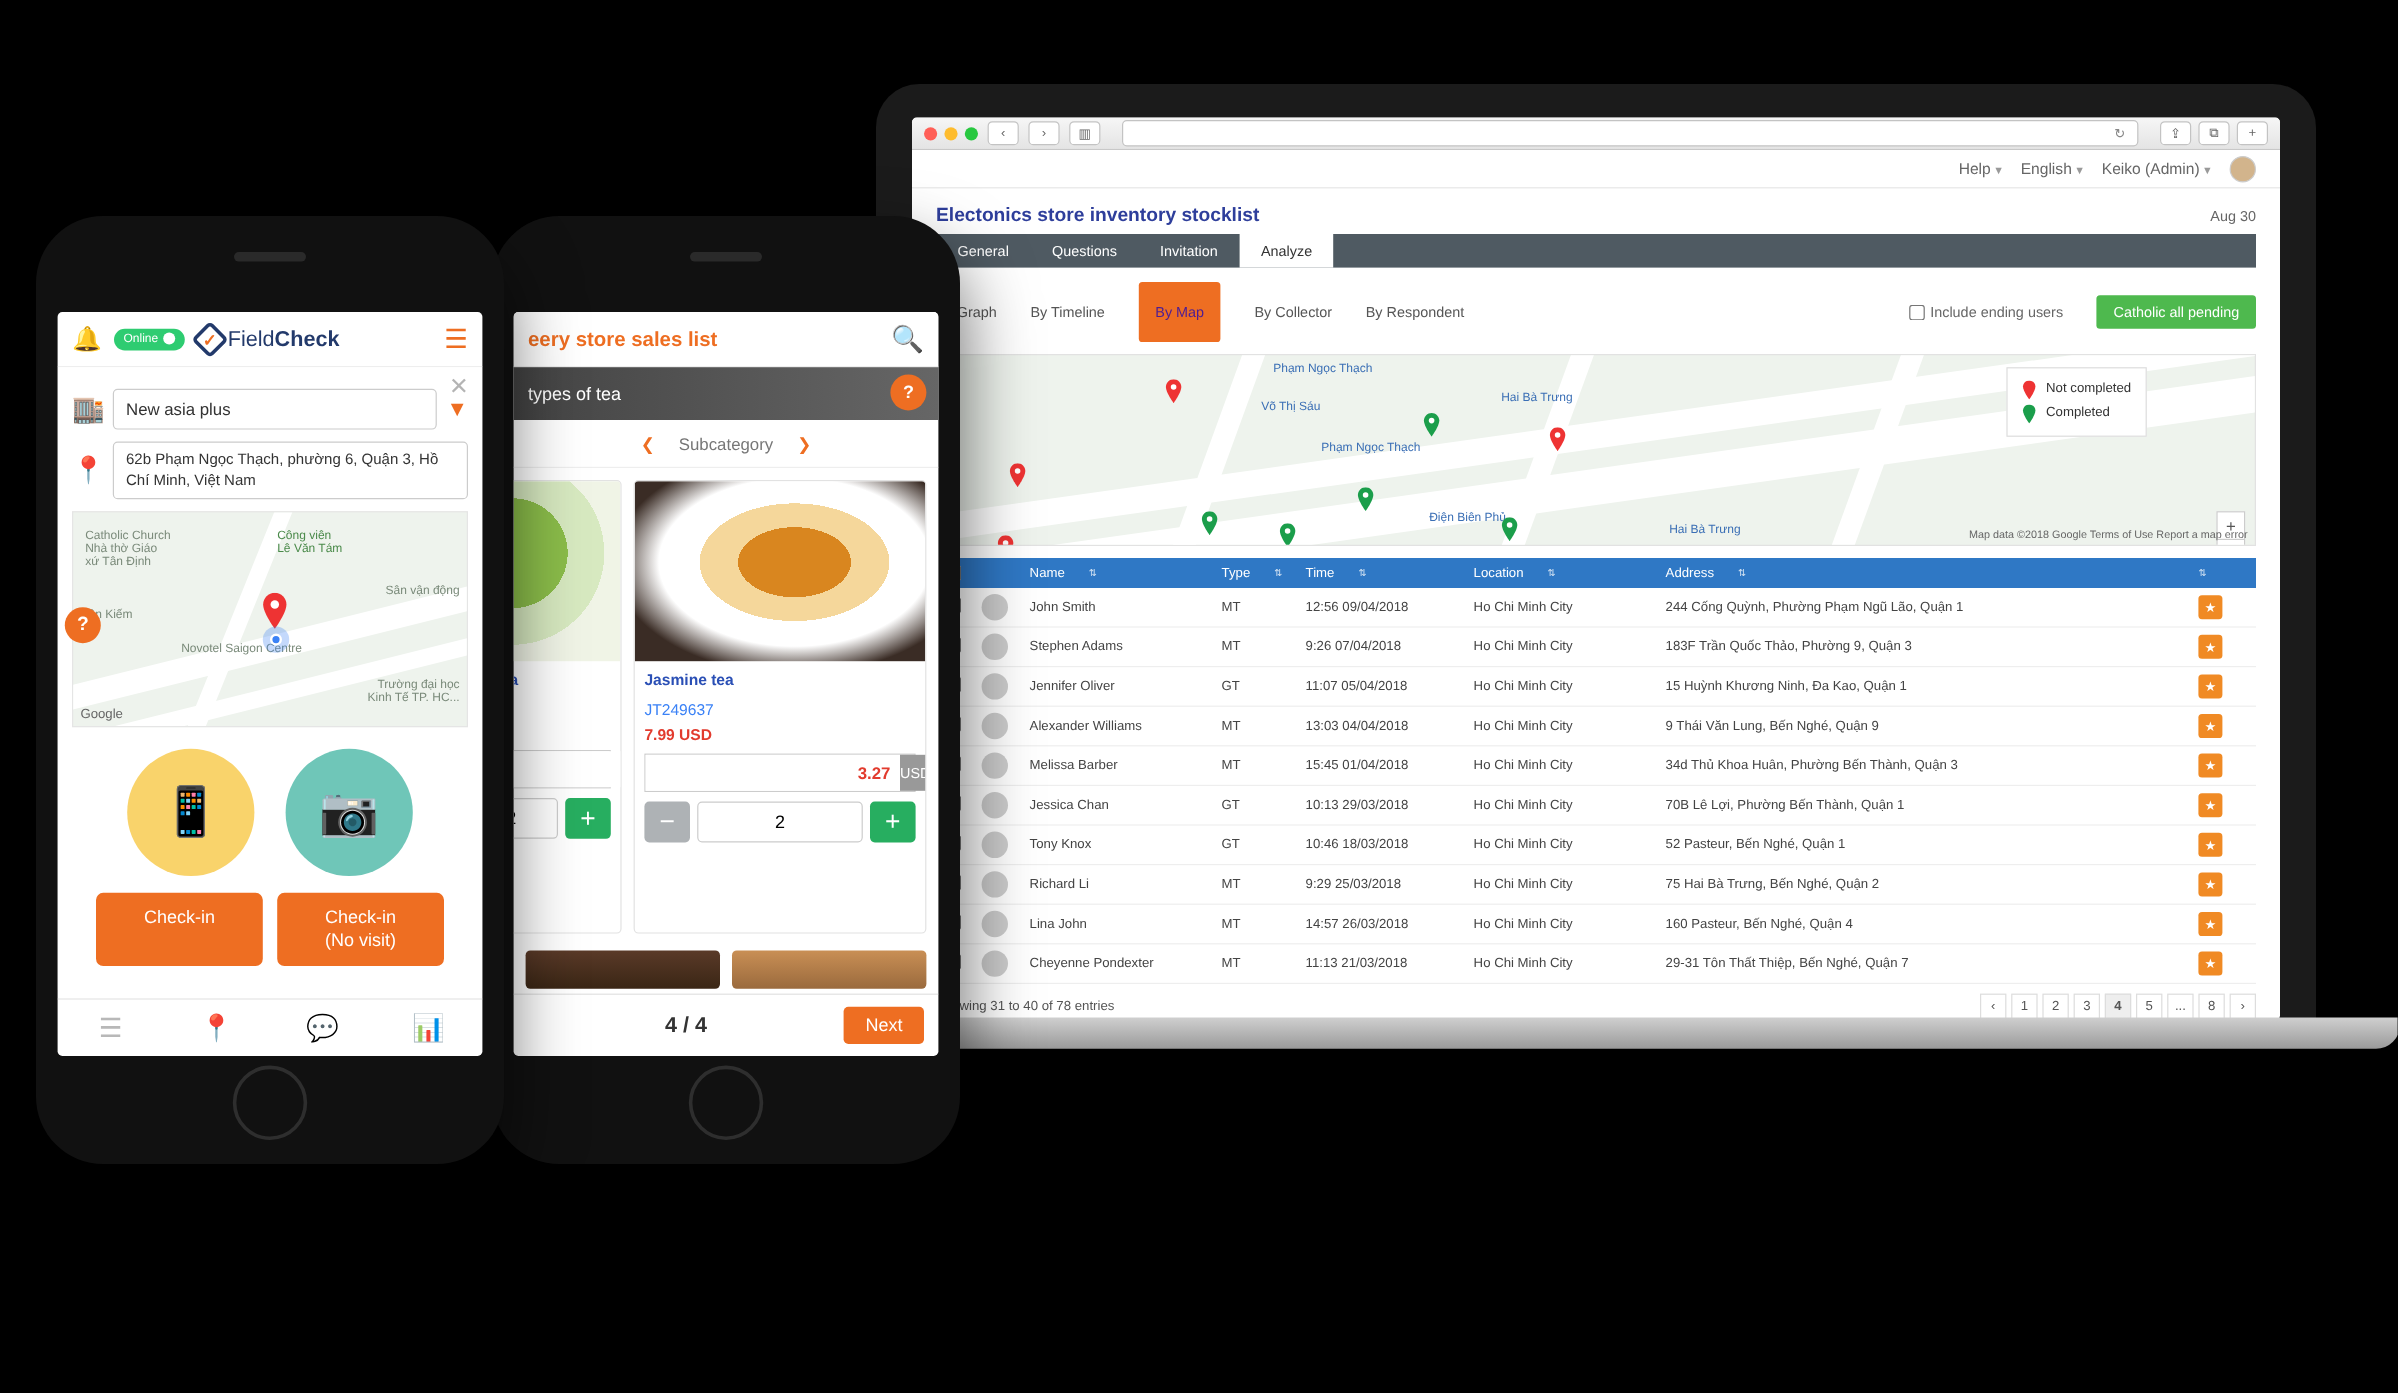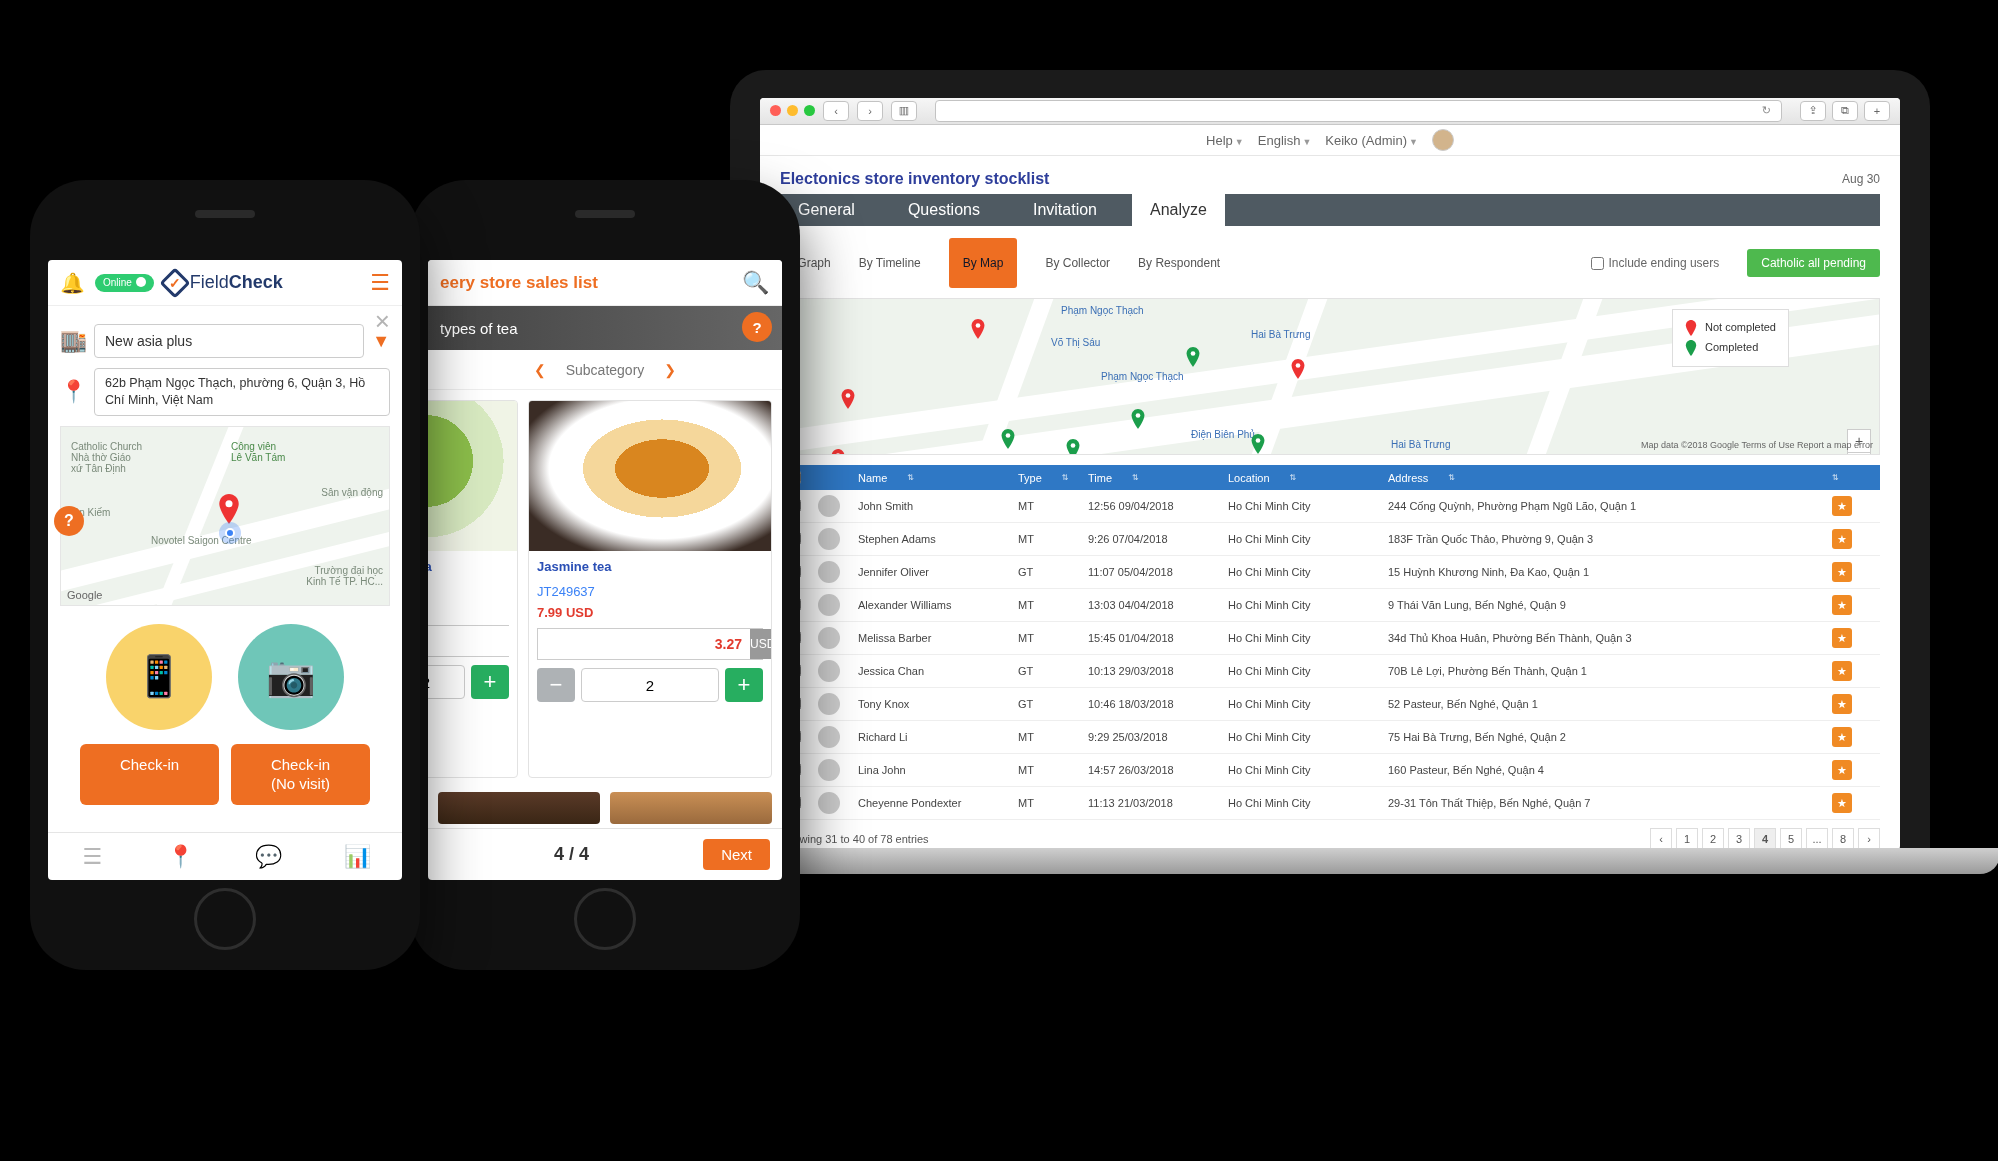--- a/index.html
+++ b/index.html
@@ -13,38 +13,38 @@
 
 .browser-bar { height:34px; background:linear-gradient(#f6f6f6,#e4e4e4); border-bottom:1px solid #c8c8c8; display:flex; align-items:center; padding:0 10px; gap:8px; }
 .traffic { display:flex; gap:6px; }
 .dot { width:11px; height:11px; border-radius:50%; }
 .r{background:#ff5f57}.y{background:#febc2e}.g{background:#28c840}
 .bb-btn { width:26px; height:20px; border:1px solid #c3c3c3; border-radius:4px; background:#fff; display:flex; align-items:center; justify-content:center; font-size:11px; color:#666; }
 .url { flex:1; height:22px; margin:0 10px; border:1px solid #c3c3c3; border-radius:4px; background:#fff; display:flex; align-items:center; justify-content:flex-end; padding:0 10px; color:#888; font-size:11px;}
 .bb-right{display:flex;gap:6px;}
 
 
-.app-header { height:40px; border-bottom:1px solid #e6e6e6; display:flex; align-items:center; justify-content:center; gap:14px; padding:0 20px; color:#666; font-size:13px; }
+.app-header { height:40px; border-bottom:1px solid #e6e6e6; display:flex; align-items:center; justify-content:flex-end; gap:14px; padding:0 20px; color:#666; font-size:13px; }
 .app-header .avatar { width:22px; height:22px; border-radius:50%; background:#d2b48c; border:1px solid #ccc; }
 .caret{font-size:9px;color:#999;margin-left:2px;}
 
 
 .page-title-row { display:flex; justify-content:space-between; align-items:center; padding:14px 20px 6px; }
 .page-title { color:#2e3e9b; font-weight:600; font-size:16px; }
 .page-date { color:#666; font-size:12px; }
 
 
-.main-tabs { display:flex; background:#4f5a62; color:#fff; font-size:16px; margin:0 20px;gap:17px; }
+.main-tabs { display:flex; background:#4f5a62; color:#fff; font-size:12px; margin:0 20px; }
 .main-tab { padding:7px 18px; cursor:pointer; }
 .main-tab.active { background:#fff; color:#333; }
 
 
 .sub-row { display:flex; align-items:center; padding:12px 20px 10px; gap:28px; font-size:12px; color:#555; }
 .sub-tab { cursor:pointer; }
-.sub-tab.active { background:#ee6e22; color:#0f172a; padding:18px 14px; border-radius:3px; }
+.sub-tab.active { background:#ee6e22; color:#4c1d95; padding:18px 14px; border-radius:3px; }
 .sub-spacer{flex:1}
 .chk{display:flex;align-items:center;gap:5px;color:#666}
 .approve { background:#4eb94e; color:#fff; padding:7px 14px; border-radius:3px; cursor:pointer; font-size:12px; }
 
 
 .map { margin:0 20px; height:200px; background:#eef3ed; position:relative; border:1px solid #e2e2e2; overflow:hidden; }
 .road { position:absolute; background:#fff; }
 .pin { position:absolute; width:14px; height:20px; }
 .pin svg{width:100%;height:100%}
 .map-label{position:absolute;font-size:10px;color:#3b6fb5}

